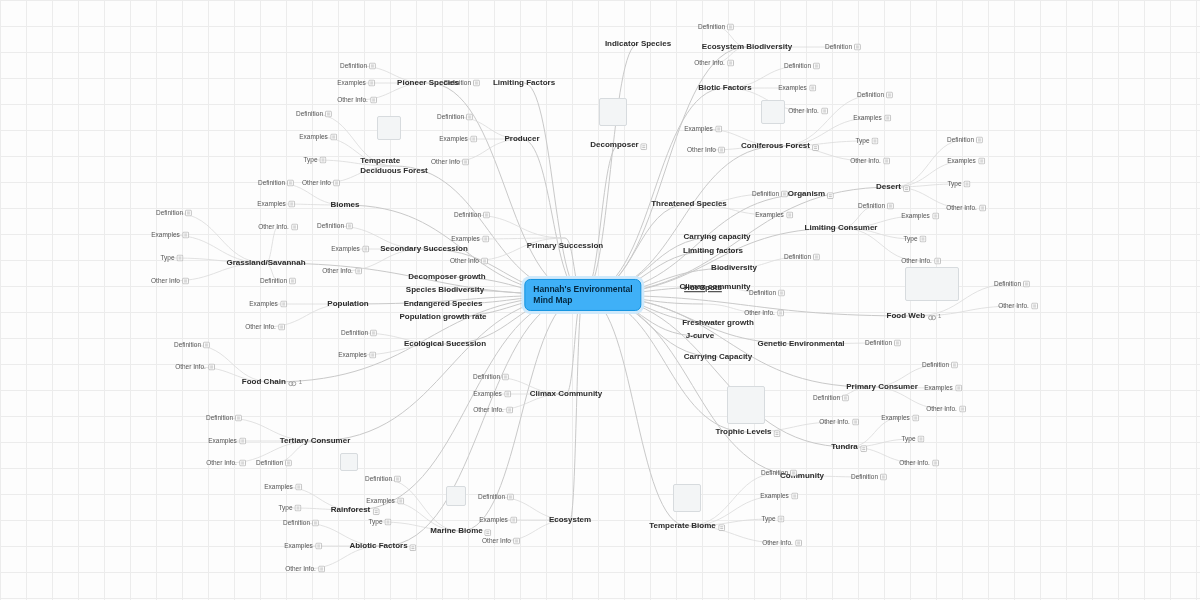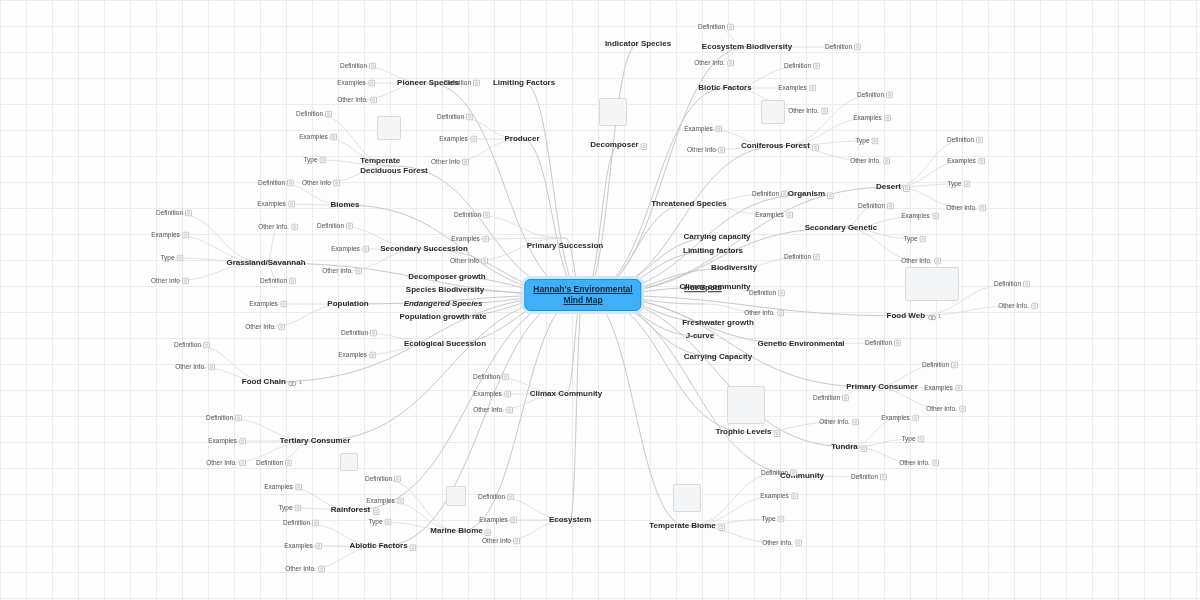--- a/index.html
+++ b/index.html
@@ -31,23 +31,22 @@
     background:#f3f5f6;border:1px solid #d7dbde;border-radius:2px;
   }
   .nicon{flex:0 0 auto;}
   .link-count{font-size:6px;color:#888;font-weight:normal;}
   .center-node{
     position:absolute;transform:translate(-50%,-50%);
     background:#3fb0f7;border:1.5px solid #1193e0;border-radius:6px;
     box-shadow:0 0 0 3px #cfe9fb;
     padding:4px 8px;max-width:120px;
     font-size:8.5px;font-weight:bold;color:#04283f;
-    text-align:center;white-space:pre-line;line-height:1.3;
+    text-align:left;white-space:pre-line;line-height:1.3;
     z-index:5;
-    text-decoration:underline;
   }
 </style>
 </head>
 <body>
 
 <div class="canvas">
   <svg class="edges">
       <path d="M583 295 C 505.5 295, 505.5 83, 428 83" class="edge-main"></path>
       <path d="M428 83 C 393 83, 393 66, 358 66" class="edge-sub"></path>
       <path d="M428 83 C 392 83, 392 83, 356 83" class="edge-sub"></path>
@@ -433,21 +432,21 @@
         </svg>
       </div>
       <div class="sub" style="left: 921px; top: 261px;">
         <span>Other Info.</span>
         <svg class="nicon" width="7" height="7" viewBox="0 0 7 7">
           <rect x="0.6" y="0.6" width="5.8" height="5.8" rx="1" fill="#fff" stroke="#b0b0b0" stroke-width="0.8"></rect>
           <path d="M2 2.6h3M2 4.4h3" stroke="#b0b0b0" stroke-width="0.8"></path>
         </svg>
       </div>
       <div class="topic" style="left: 841px; top: 228px;">
-        <span class="t-text">Secondary Genetic</span>
+        <span class="t-text">Limiting Consumer</span>
       </div>
       <div class="topic" style="left: 717px; top: 237px;">
         <span class="t-text">Carrying capacity</span>
       </div>
       <div class="topic" style="left: 713px; top: 251px;">
         <span class="t-text">Limiting factors</span>
       </div>
       <div class="sub" style="left: 802px; top: 257px;">
         <span>Definition</span>
         <svg class="nicon" width="7" height="7" viewBox="0 0 7 7">
@@ -853,21 +852,21 @@
       </div>
       <div class="topic" style="left: 348px; top: 304px;">
         <span class="t-text">Population</span>
       </div>
       <div class="topic" style="left: 447px; top: 277px;">
         <span class="t-text">Decomposer growth</span>
       </div>
       <div class="topic" style="left: 445px; top: 290px;">
         <span class="t-text">Species Biodiversity</span>
       </div>
-      <div class="topic" style="left: 443px; top: 304px; font-style: italic;">
+      <div class="topic" style="left: 443px; top: 304px;">
         <span class="t-text">Endangered Species</span>
       </div>
       <div class="topic" style="left: 443px; top: 317px;">
         <span class="t-text">Population growth rate</span>
       </div>
       <div class="sub" style="left: 174px; top: 213px;">
         <span>Definition</span>
         <svg class="nicon" width="7" height="7" viewBox="0 0 7 7">
           <rect x="0.6" y="0.6" width="5.8" height="5.8" rx="1" fill="#fff" stroke="#b0b0b0" stroke-width="0.8"></rect>
           <path d="M2 2.6h3M2 4.4h3" stroke="#b0b0b0" stroke-width="0.8"></path>

